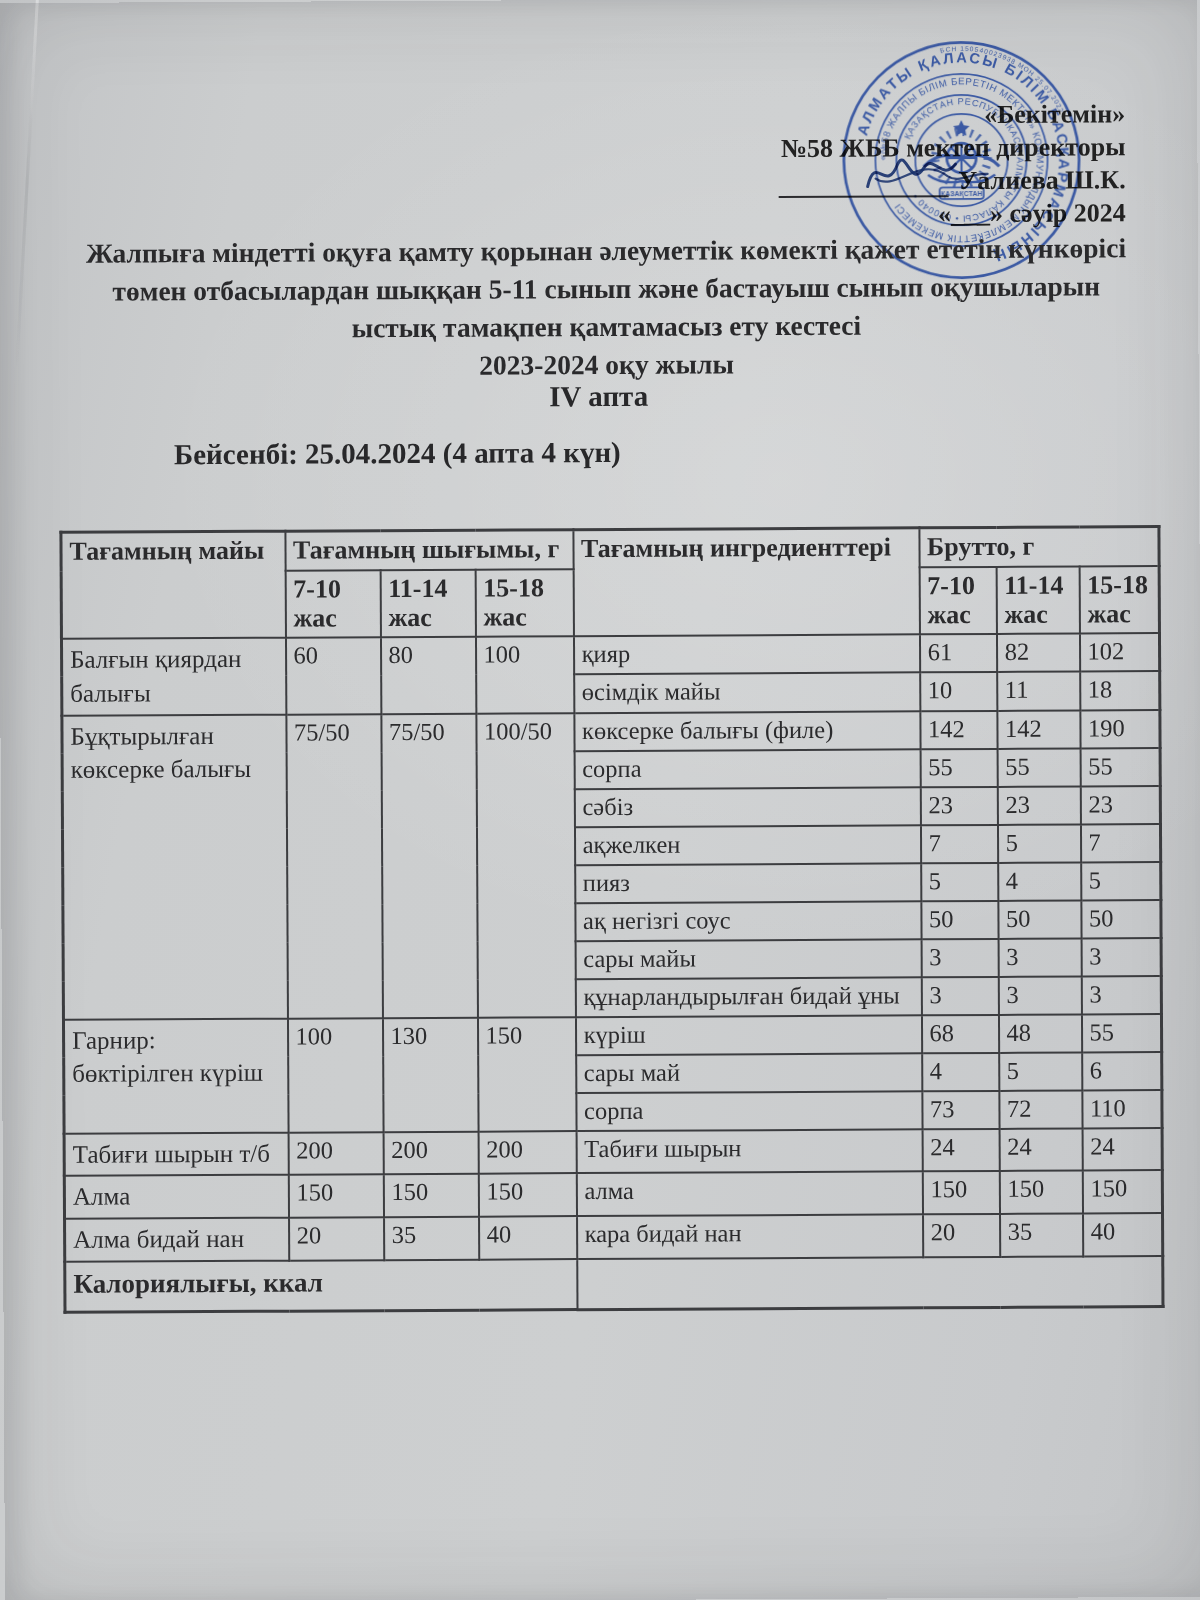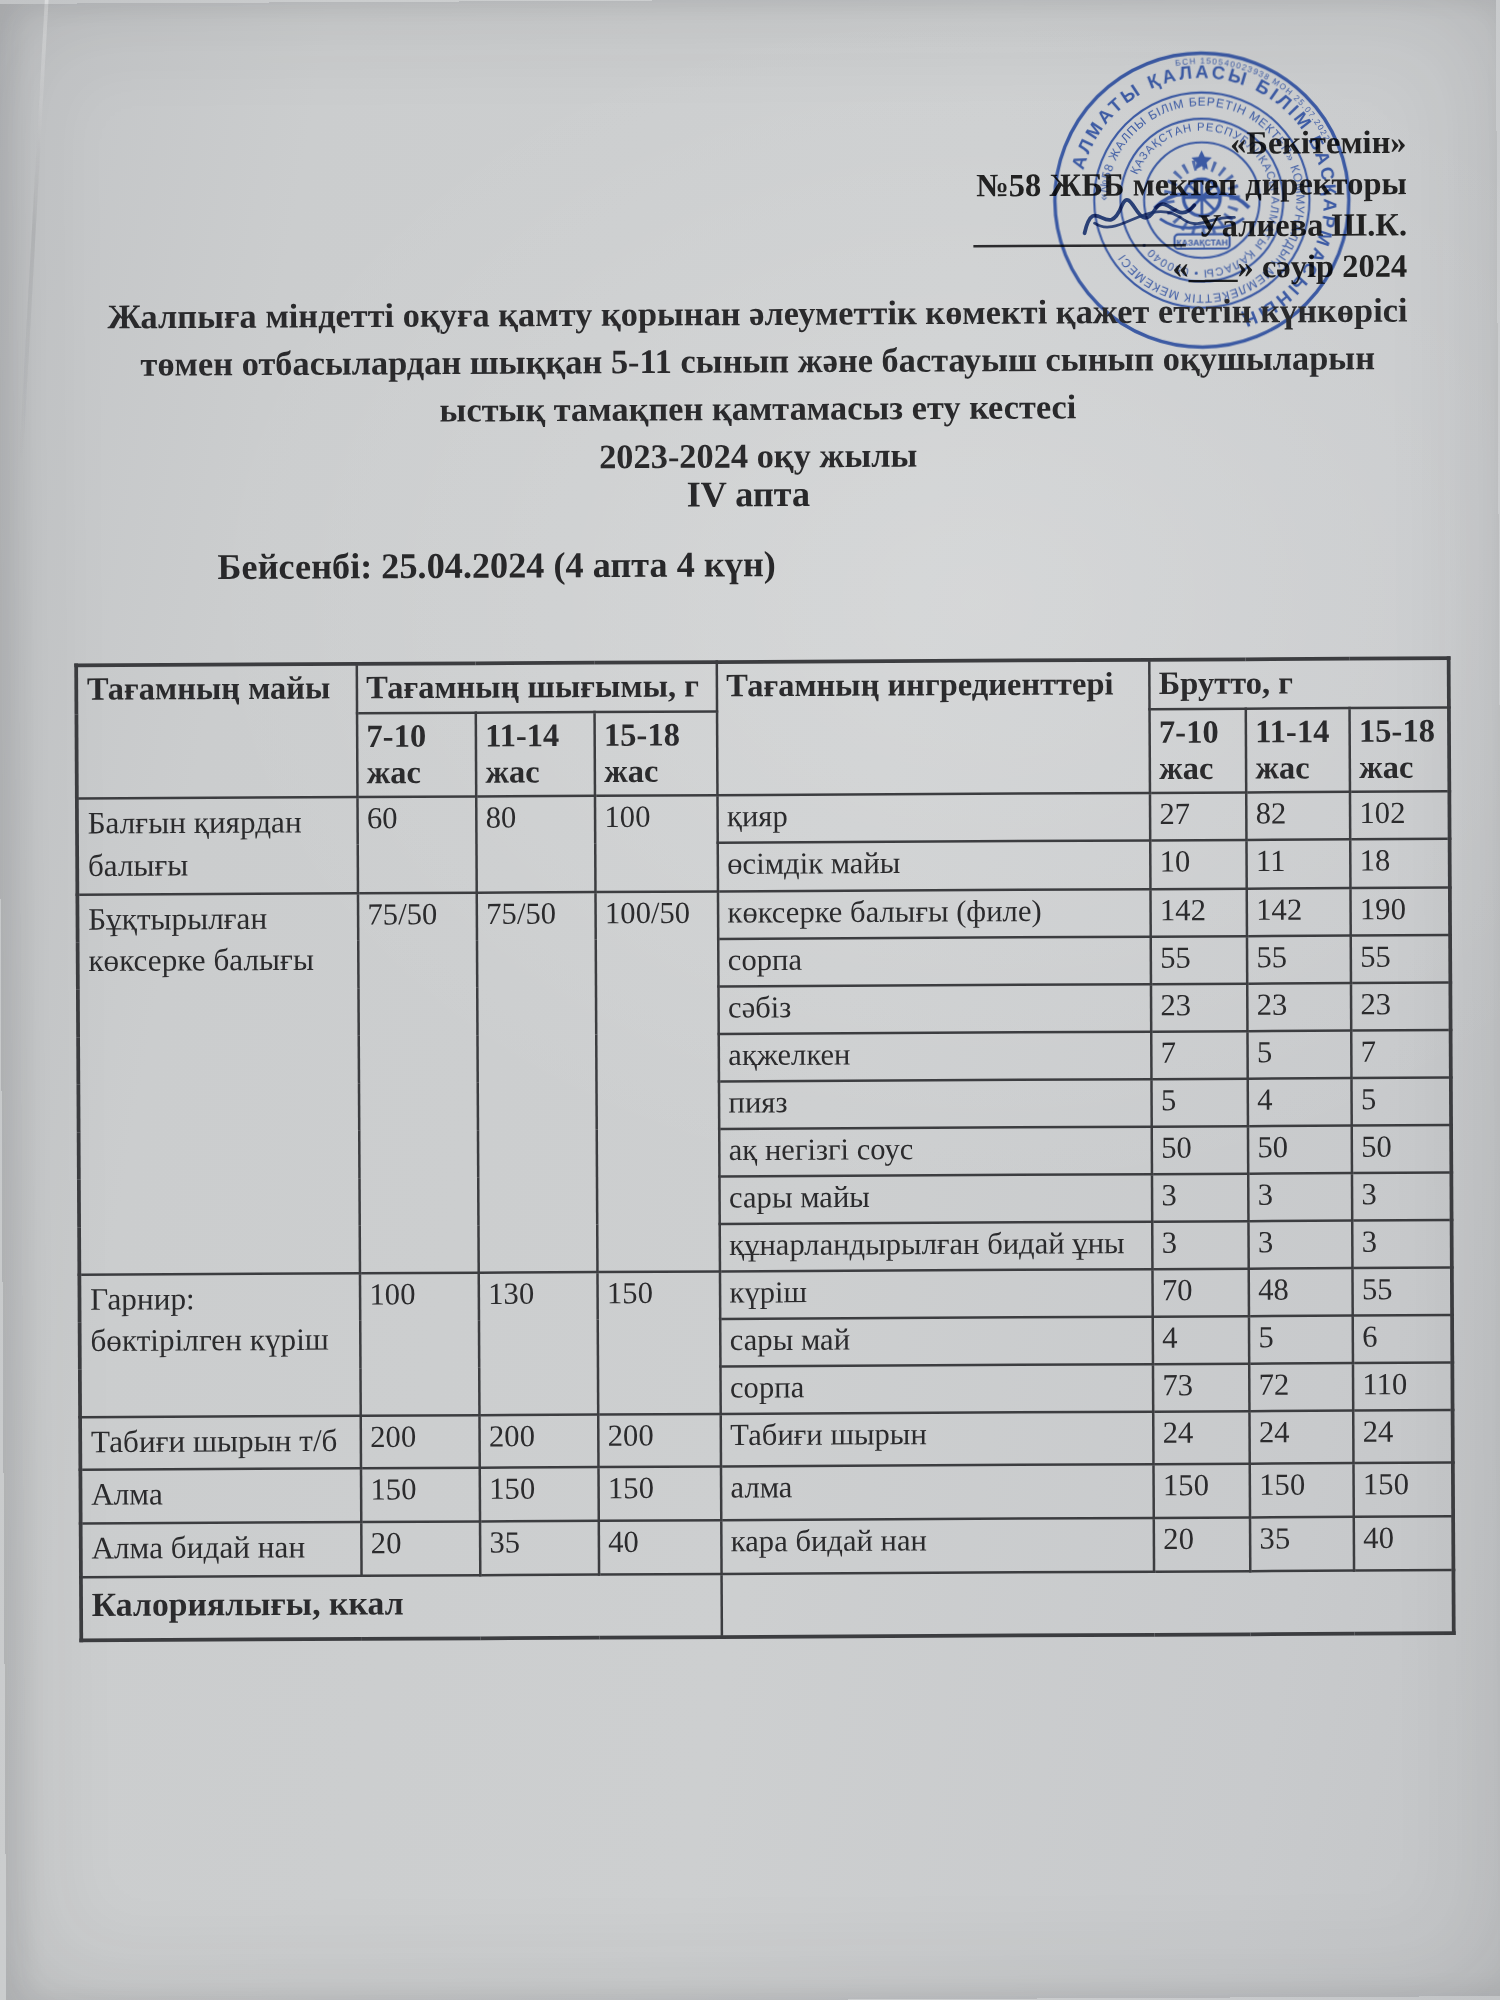--- a/index.html
+++ b/index.html
@@ -147,21 +147,21 @@
         <th>15-18 жас</th>
       </tr>
     </thead>
     <tbody>
         <tr>
           <td class="dish" rowspan="2">Балғын қиярдан балығы</td>
           <td class="num" rowspan="2">60</td>
           <td class="num" rowspan="2">80</td>
           <td class="num" rowspan="2">100</td>
           <td class="num">қияр</td>
-          <td class="num">27</td>
+          <td class="num">61</td>
           <td class="num">82</td>
           <td class="num">102</td>
         </tr>
         <tr>
           <td class="num">өсімдік майы</td>
           <td class="num">10</td>
           <td class="num">11</td>
           <td class="num">18</td>
         </tr>
         <tr>
@@ -215,21 +215,21 @@
           <td class="num">3</td>
           <td class="num">3</td>
           <td class="num">3</td>
         </tr>
         <tr>
           <td class="dish" rowspan="3">Гарнир: бөктірілген күріш</td>
           <td class="num" rowspan="3">100</td>
           <td class="num" rowspan="3">130</td>
           <td class="num" rowspan="3">150</td>
           <td class="num">күріш</td>
-          <td class="num">70</td>
+          <td class="num">68</td>
           <td class="num">48</td>
           <td class="num">55</td>
         </tr>
         <tr>
           <td class="num">сары май</td>
           <td class="num">4</td>
           <td class="num">5</td>
           <td class="num">6</td>
         </tr>
         <tr>

